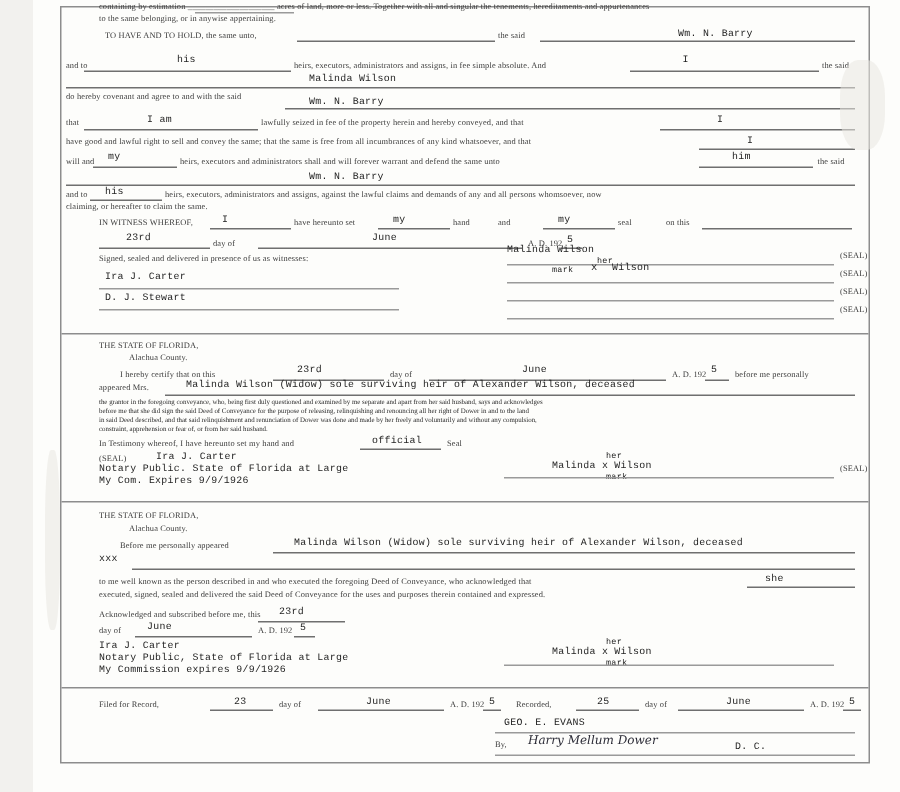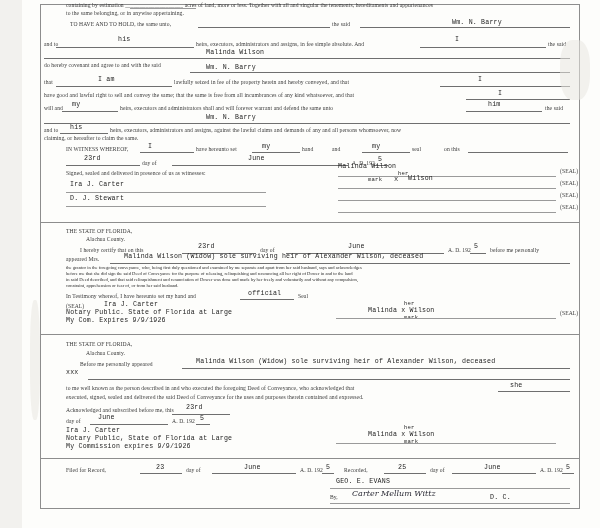--- a/index.html
+++ b/index.html
@@ -280,19 +280,19 @@
   <div class="pt" style="left:540px;top:467px;">A. D. 192</div>
   <div class="hand" style="position:absolute;left:566px;top:464px;">5</div>
   <div class="rule" style="left:384px;top:473px;width:42px;"></div>
   <div class="rule" style="left:452px;top:473px;width:84px;"></div>
   <div class="rule" style="left:562px;top:473px;width:12px;"></div>
 
   <div class="hand" style="position:absolute;left:336px;top:478px;">GEO. E. EVANS</div>
   <div class="rule-light" style="left:330px;top:488px;width:240px;"></div>
 
   <div class="pt" style="left:330px;top:494px;">By,</div>
-  <div class="script" style="position:absolute;left:352px;top:489px;">Carter Mellum Wittz</div>
+  <div class="script" style="position:absolute;left:352px;top:489px;">Harry Mellum Dower</div>
   <div class="hand" style="position:absolute;left:490px;top:494px;">D. C.</div>
   <div class="rule-light" style="left:330px;top:503px;width:240px;"></div>
 
   <div class="smudge" style="left:30px;top:300px;width:10px;height:120px;"></div>
   <div class="smudge" style="left:560px;top:40px;width:30px;height:60px;"></div>
 </div>
 
 </body></html>

